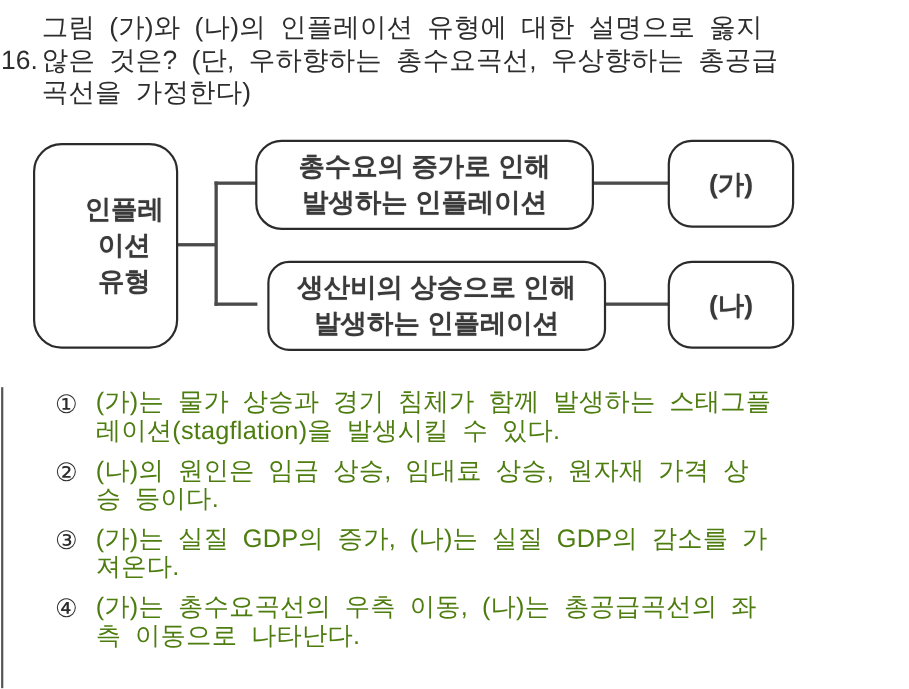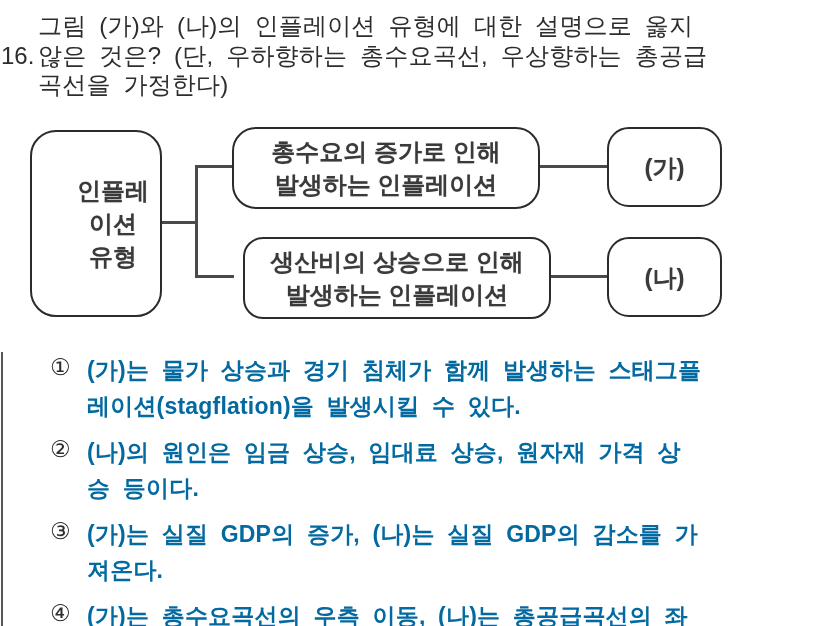--- a/index.html
+++ b/index.html
@@ -77,25 +77,24 @@
   }
   .opt-marker {
     flex: 0 0 37px;
     font-size: 23px;
     line-height: 30px;
     color: #2d2d2d;
   }
   .opt-text {
     flex: 1;
     font-size: 23px;
-    line-height: 36px;
+    line-height: 26px;
     word-spacing: 6px;
     letter-spacing: 0.2px;
-    color: #0369a1;
-    font-weight: bold;
+    color: #4d7c0f;
   }
 
   
   .column-divider {
     position: absolute;
     left: 1px;
     top: 352px;
     width: 2px;
     height: 274px;
     background: #555555;

